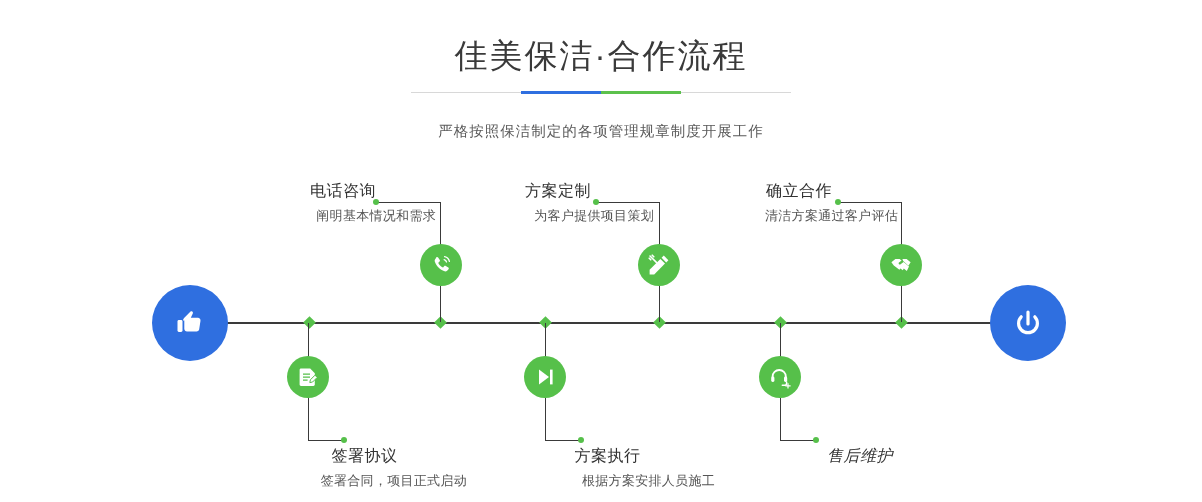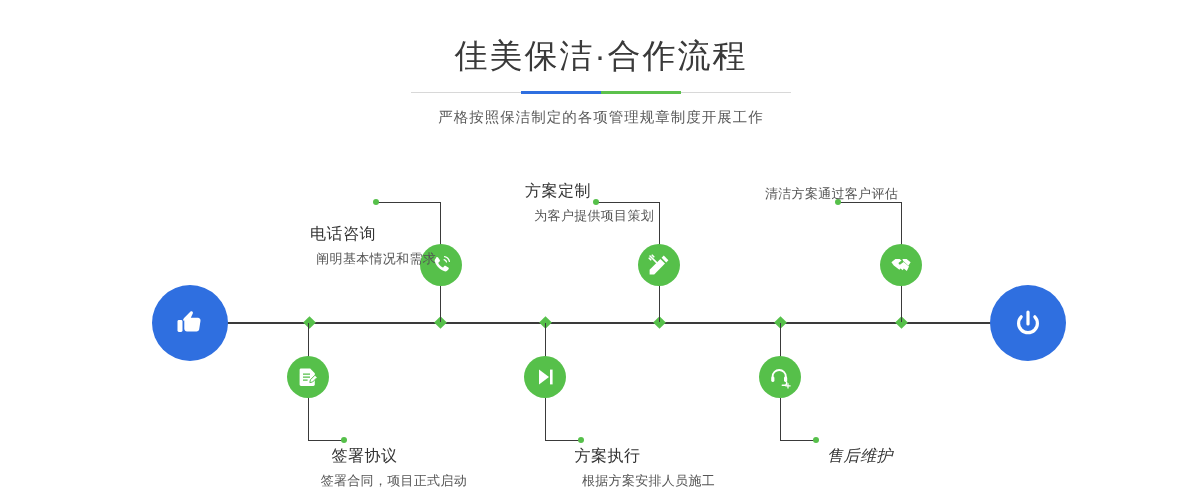--- a/index.html
+++ b/index.html
@@ -59,21 +59,21 @@
   }
   .rule-green {
     position: absolute;
     top: 0;
     left: 190px;
     width: 80px;
     height: 3px;
     background: #5cc14c;
   }
   .subtitle {
-    margin-top: 14px;
+    margin-top: 28px;
     font-size: 14.5px;
     color: #5a5a5a;
     letter-spacing: 1px;
   }
 
   
   .timeline {
     position: absolute;
     top: 160px;
     left: 0;
@@ -218,21 +218,21 @@
     <div class="dot" style="left:373px; top:39px;"></div>
     <div class="node" style="left:420px; top:84px;">
       <span>
         <svg width="24" height="24" viewBox="0 0 24 24">
           <path fill="#ffffff" d="M7.4 4.2c.5-.5 1.3-.4 1.7.2l1.7 2.5c.3.5.2 1.1-.2 1.5l-1.1 1c-.2.2-.3.6-.1.9.9 1.7 2.3 3.1 4 4 .3.2.7.1.9-.1l1-1.1c.4-.4 1-.5 1.5-.2l2.5 1.7c.6.4.7 1.2.2 1.7l-1.4 1.4c-.7.7-1.7.9-2.6.6-2.3-.8-4.3-2-6-3.7-1.7-1.7-2.9-3.7-3.7-6-.3-.9-.1-1.9.6-2.6l1-1.8z"></path>
           <path fill="none" stroke="#ffffff" stroke-width="1.3" stroke-linecap="round" d="M15.6 3.6a6.4 6.4 0 0 1 4.8 4.8"></path>
           <path fill="none" stroke="#ffffff" stroke-width="1.3" stroke-linecap="round" d="M15.1 6.6a3.5 3.5 0 0 1 2.4 2.4"></path>
         </svg>
       </span>
     </div>
-    <div class="label upper" style="left:250px; top:20px; width:186px;margin-top:43px;">
+    <div class="label upper" style="left:250px; top:20px; width:186px;">
       <div class="ttl">电话咨询</div>
       <div class="desc">阐明基本情况和需求</div>
     </div>
 
     <div class="vline" style="left:308px; top:163px; height:117px;"></div>
     <div class="hline" style="left:308px; top:280px; width:36px;"></div>
     <div class="dot" style="left:341px; top:277px;"></div>
     <div class="node" style="left:287px; top:196px;">
       <span>
         <svg width="24" height="24" viewBox="0 0 24 24">
@@ -285,20 +285,21 @@
     <div class="dot" style="left:835px; top:39px;"></div>
     <div class="node" style="left:880px; top:84px;">
       <span>
         <svg width="24" height="24" viewBox="0 0 24 24">
           <path fill="#ffffff" d="M2.4 9.2l4-3.2h4.2l2 1.4-2.6 2.2c-.5.4-.5 1.2 0 1.6.4.4 1.1.4 1.6.1L14.6 9l5.4 4.6-2.2 4.4-3-2.4-1 1.6-2.4-1.8-1 1.4-5.6-4.2z"></path>
           <path fill="#ffffff" d="M13.4 6h4.2l4 3.2-2.2 3.6L14.2 8z"></path>
         </svg>
       </span>
     </div>
     <div class="label upper" style="left:700px; top:20px; width:198px;">
+      <div class="ttl">确立合作</div>
       <div class="desc">清洁方案通过客户评估</div>
     </div>
 
     <div class="vline" style="left:780px; top:163px; height:117px;"></div>
     <div class="hline" style="left:780px; top:280px; width:36px;"></div>
     <div class="dot" style="left:813px; top:277px;"></div>
     <div class="node" style="left:759px; top:196px;">
       <span>
         <svg width="24" height="24" viewBox="0 0 24 24">
           <path fill="none" stroke="#ffffff" stroke-width="1.8" d="M4.6 12.4v-.8a6.6 6.6 0 0 1 13.2 0v.8"></path>

